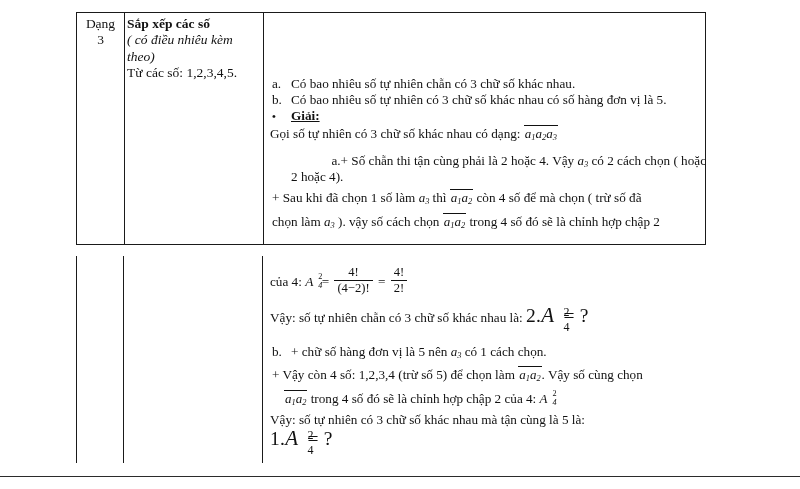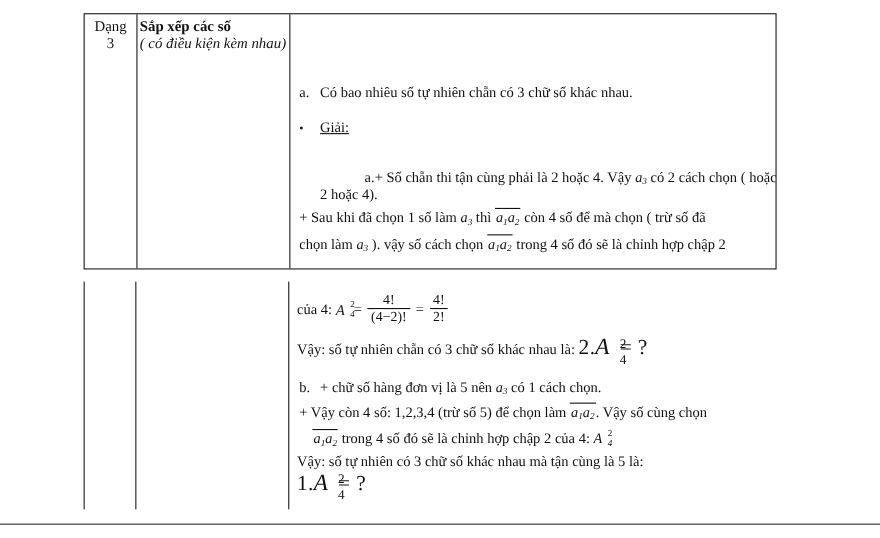--- a/index.html
+++ b/index.html
@@ -273,34 +273,42 @@
     <div class="col-div-1"></div>
     <div class="col-div-2"></div>
 
     <div class="cell-dang">
       <div>Dạng</div>
       <div>3</div>
     </div>
 
     <div class="cell-title">
       <div class="t-bold">Sắp xếp các số</div>
-      <div class="t-ital">( có điều kiện kèm nhau)</div>
+      <div class="t-ital">( có điều nhiêu kèm theo)</div>
+      <div>Từ các số: 1,2,3,4,5.</div>
     </div>
 
     <div class="cell-body">
 
       <div class="li-row" style="top:63px;">
         <span class="li-mark">a.</span><span>Có bao nhiêu số tự nhiên chẵn có 3 chữ số khác nhau.</span>
       </div>
 
-
-      <div class="li-row" style="top:95px;">
+      <div class="li-row" style="top:79px;">
+        <span class="li-mark">b.</span><span>Có bao nhiêu số tự nhiên có 3 chữ số khác nhau có số hàng đơn vị là 5.</span>
+      </div>
+
+      <div class="li-row" style="top:95px;font-weight:bold;">
         <span class="li-mark dot">•</span><span class="u">Giải:</span>
       </div>
 
+      <div class="para" style="top:112px;">
+        <span>Gọi số tự nhiên có 3 chữ số khác nhau có dạng:</span>
+        <span class="ovl"><span class="mi">a</span><span class="msub">1</span><span class="mi">a</span><span class="msub">2</span><span class="mi">a</span><span class="msub">3</span></span>
+      </div>
 
       <div class="hang" style="top:140px;text-align:right;">
         <span class="ind">a.</span><span>+ Số chẵn thi tận cùng phải là 2 hoặc 4. Vậy</span>
         <span><span class="mi">a</span><span class="msub">3</span></span>
         <span>có 2 cách chọn ( hoặc</span>
       </div>
 
       <div class="hang" style="top:156px; padding-left:19px;">
         <span>2 hoặc 4).</span>
       </div>

